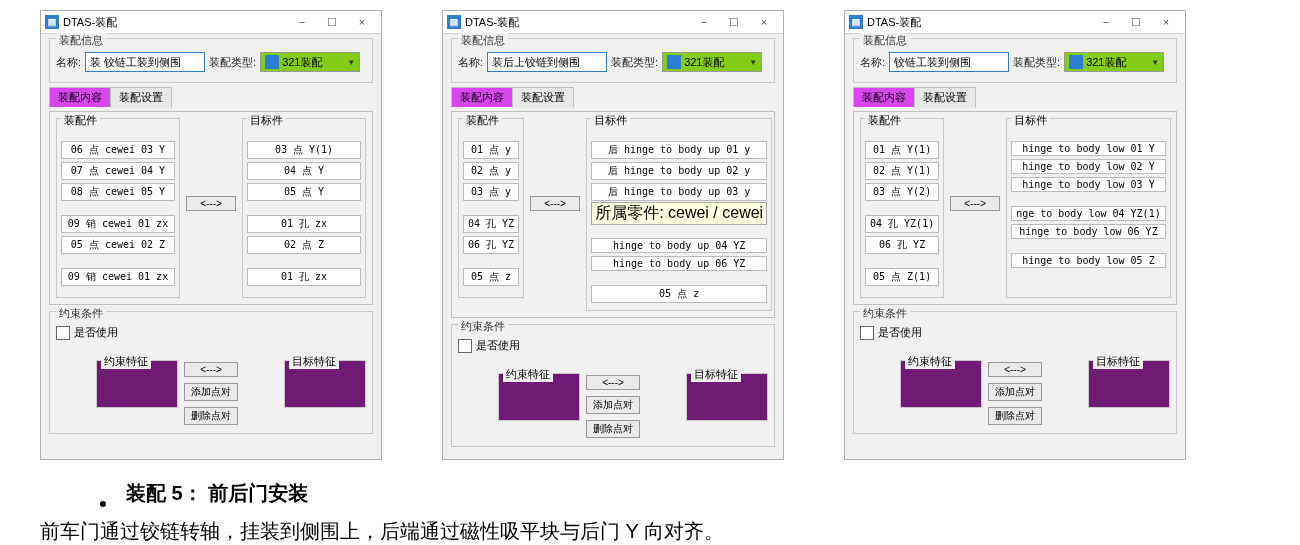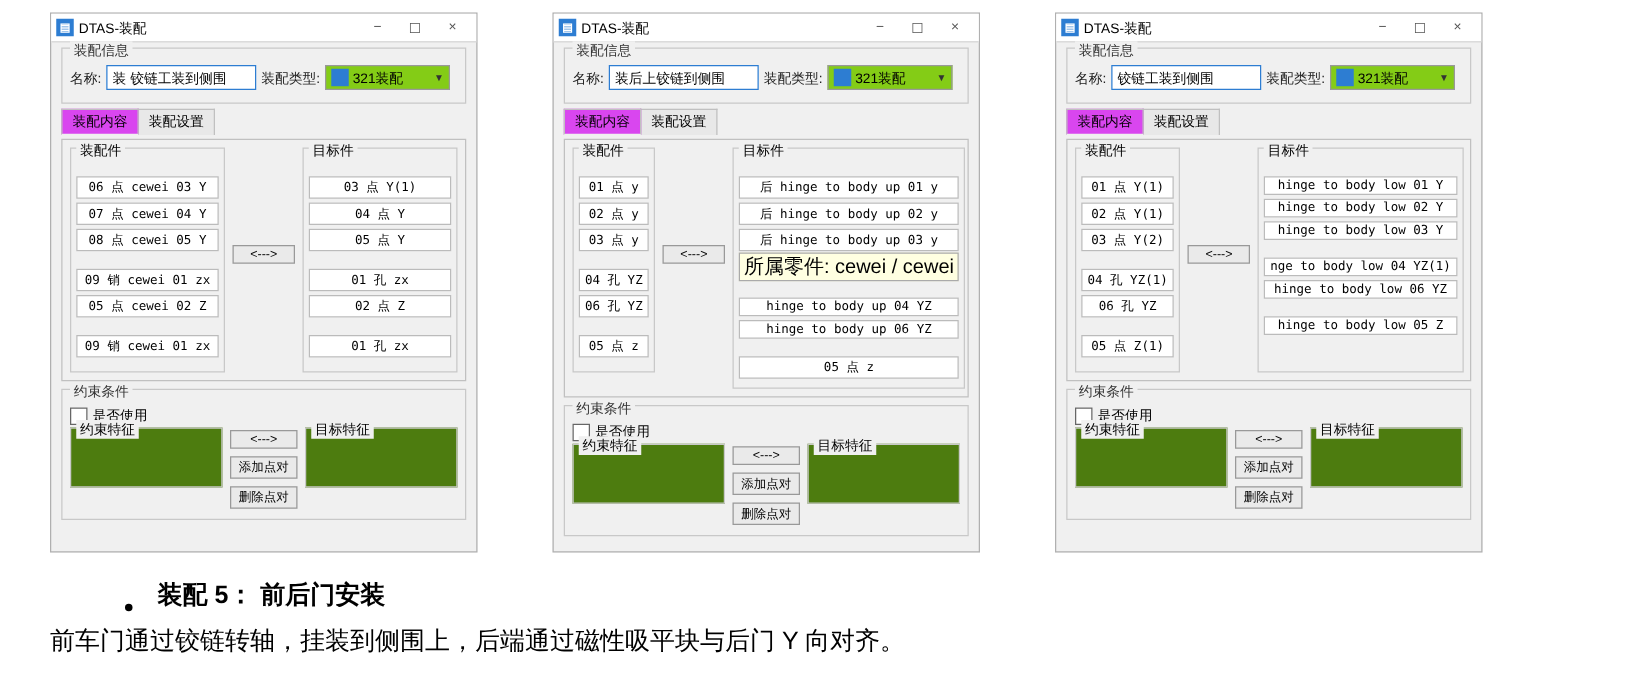--- a/index.html
+++ b/index.html
@@ -188,46 +188,47 @@
     margin-bottom: 2px;
     white-space: nowrap;
   }
   .constraint-cols {
     display: flex;
     gap: 6px;
     align-items: flex-start;
   }
   .constraint-sub {
     border: 1px solid #c8c8c8;
-    background: #4d7c0f;
+    background: #701a75;
     flex: 1;
     min-height: 44px;
     position: relative;
     padding-top: 2px;
+    margin-left: 40px;
   }
   .constraint-title {
     position: relative;
     top: -9px;
     left: 4px;
     background: #f0f0f0;
     display: inline-block;
     padding: 0 3px;
     font-size: 11px;
   }
   .btn-col {
     display: flex;
     flex-direction: column;
     gap: 2px;
   }
   .chk-line {
     display: flex;
     align-items: center;
     gap: 4px;
     font-size: 11px;
-    margin-bottom: 2px;
+    margin-bottom: 20px;
   }
   .chk {
     width: 12px; height: 12px;
     border: 1px solid #666;
     background: #fff;
   }
   .prose {
     padding: 20px 40px 0 40px;
   }
   .bullet-line {

